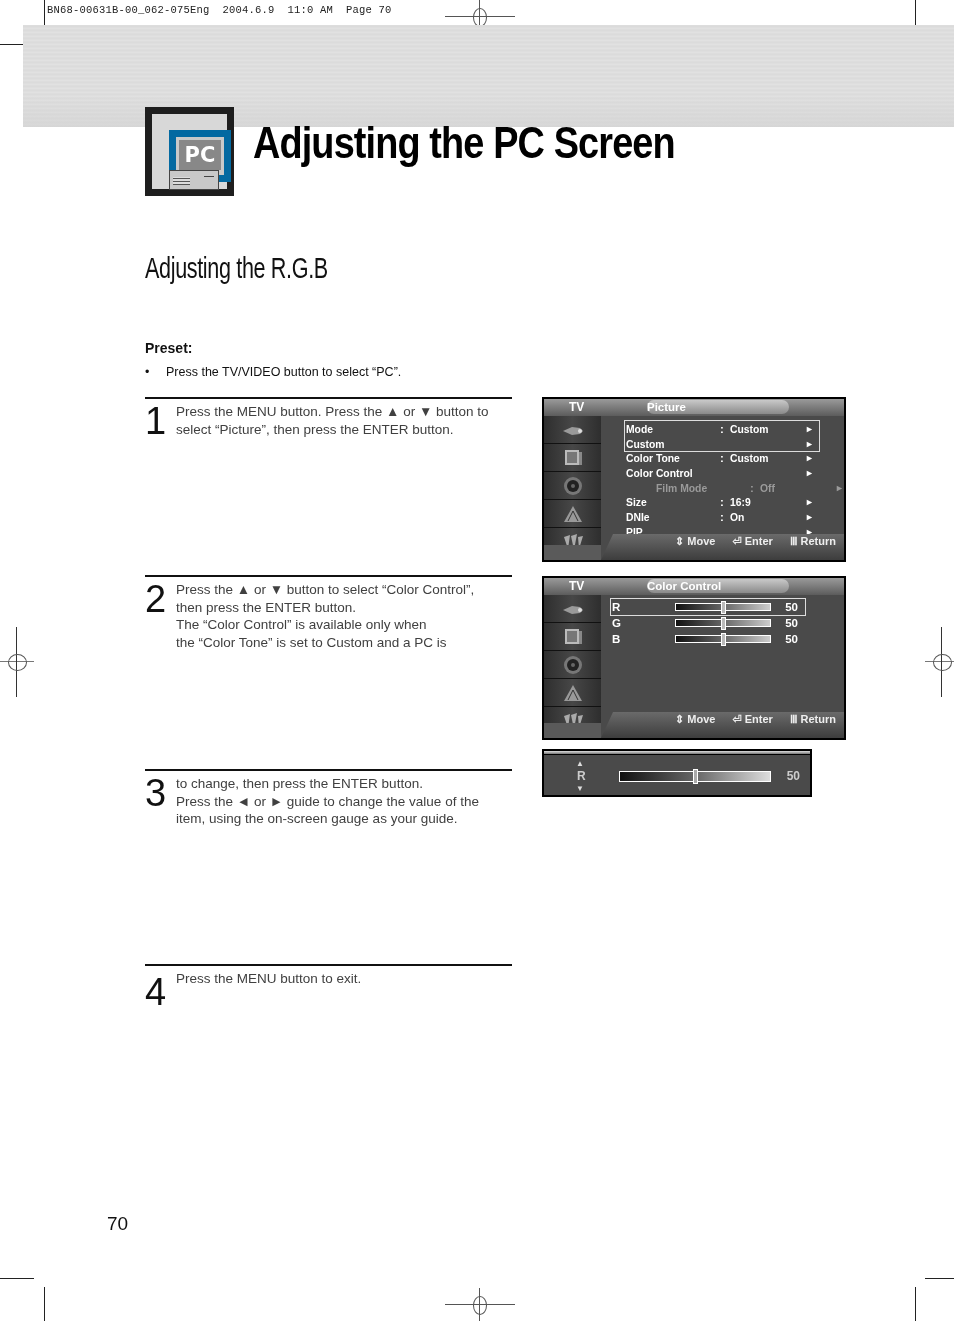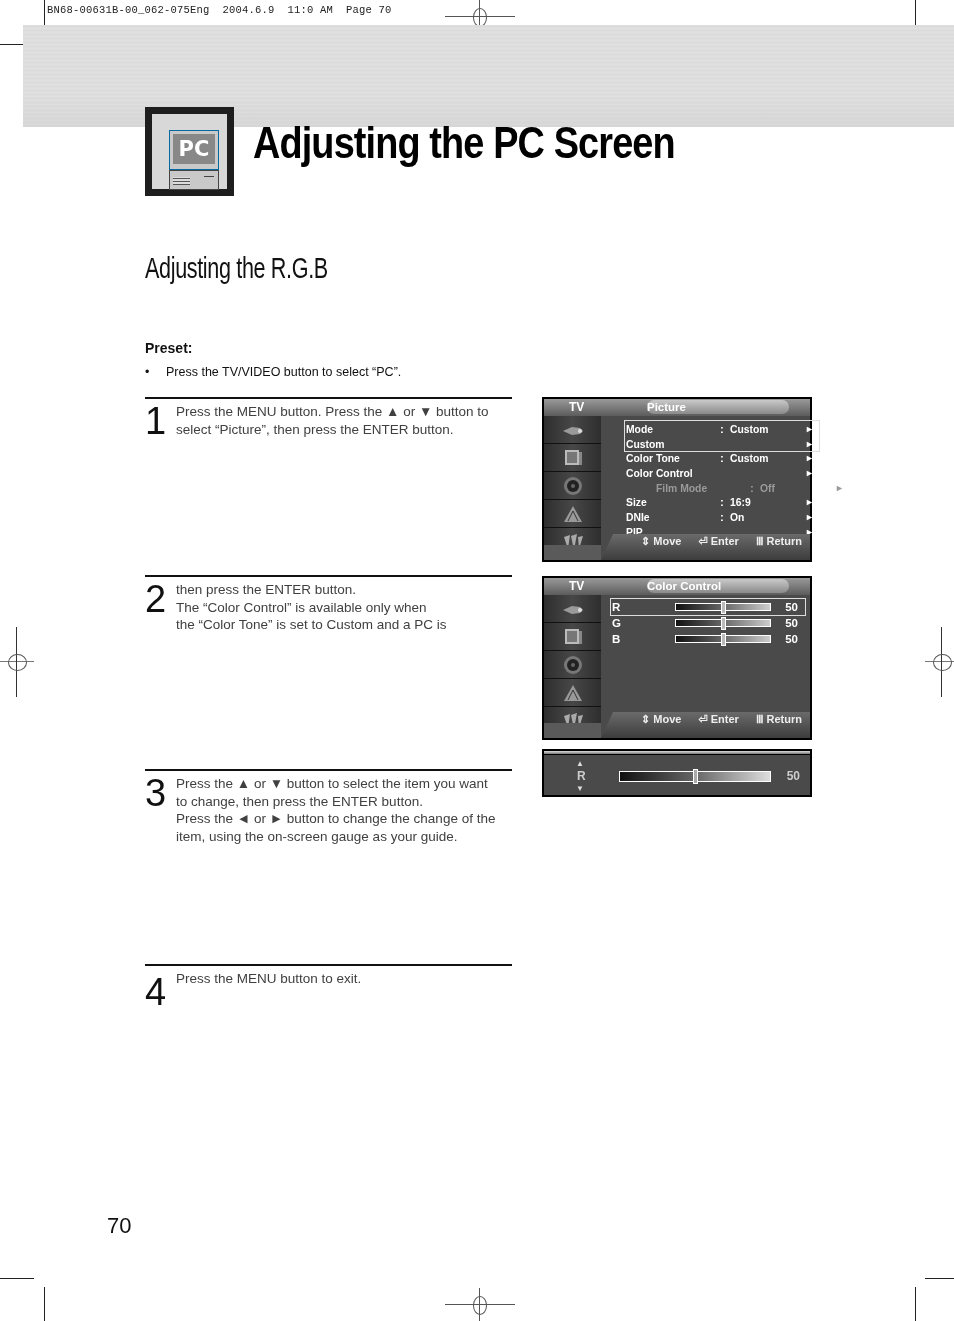--- a/index.html
+++ b/index.html
@@ -16,39 +16,39 @@
     .reg-v .v { position: absolute; top: 0; bottom: 0; left: 16px; width: 1px; background: #333; }
     .reg-v .c { position: absolute; left: 8px; top: 27px; width: 17px; height: 15px; border: 1px solid #555; border-radius: 50%; }
 
     .banner { position: absolute; left: 23px; top: 25px; width: 931px; height: 102px;
       background: repeating-linear-gradient(0deg, #e4e4e4 0px, #d2d2d2 1px, #e8e8e8 2px, #dadada 3px, #e2e2e2 4px);
       }
     .banner-fade { position: absolute; left: 23px; top: 95px; width: 931px; height: 32px; background: linear-gradient(180deg, rgba(230,230,230,0) 0%, rgba(210,210,210,0.6) 100%); }
 
     .pc-icon { position: absolute; left: 145px; top: 107px; width: 89px; height: 89px; background: #1e1e1e; }
     .pc-icon .inner { position: absolute; left: 7px; top: 7px; width: 75px; height: 75px; background: #d8d8d8; }
-    .pc-icon .screen { position: absolute; left: 17px; top: 16px; width: 48px; height: 38px; background: #c9c9c9; border: 1px solid #0369a1; }
+    .pc-icon .screen { position: absolute; left: 17px; top: 16px; width: 48px; height: 38px; background: #c9c9c9; border: 7px solid #0369a1; }
     .pc-icon .screen-in { position: absolute; left: 3px; top: 3px; width: 42px; height: 30px; background: #888; color: #fff; font-family: "DejaVu Sans", sans-serif; font-weight: bold; font-size: 21px; line-height: 30px; text-align: center; }
     .pc-icon .base { position: absolute; left: 17px; top: 56px; width: 48px; height: 18px; background: #c9c9c9; border: 1px solid #444; }
     .pc-icon .slot1 { position: absolute; left: 3px; top: 6px; width: 17px; height: 8px; background: repeating-linear-gradient(0deg, #555 0 1px, #ddd 1px 3px); }
     .pc-icon .slot2 { position: absolute; right: 4px; top: 5px; width: 10px; height: 1px; background: #444; }
 
     .page-title { position: absolute; left: 253px; top: 118px; font-family: "Liberation Sans", sans-serif; font-weight: bold; font-size: 44px; letter-spacing: -1px; color: #000; transform: scaleX(0.86); transform-origin: left; }
     .section-title { position: absolute; left: 145px; top: 251px; font-family: "Liberation Sans Narrow", "Liberation Sans", sans-serif; font-size: 30px; color: #111; transform: scaleX(0.72); transform-origin: left; letter-spacing: -0.5px; }
 
     .preset-label { position: absolute; left: 145px; top: 340px; font-weight: bold; font-size: 14px; }
     .preset-bullet { position: absolute; left: 145px; top: 365px; font-size: 12.5px; }
     .preset-bullet .dot { display: inline-block; width: 21px; }
 
     .step { position: absolute; left: 145px; width: 367px; border-top: 2px solid #111; }
     .step .num { position: absolute; left: 0px; top: 2px; font-size: 38px; line-height: 40px; font-weight: normal; color: #111; }
     .step .text { position: absolute; left: 31px; top: 4px; width: 336px; font-size: 13.5px; line-height: 17.5px; color: #404040; }
     .step .text div { white-space: nowrap; }
 
-    .osd { position: absolute; left: 542px; width: 270px; background: #000; }
+    .osd { position: absolute; left: 542px; width: 270px; background: #000; padding-left: 34px; }
     .osd .top { position: absolute; left: 2px; top: 2px; right: 2px; height: 17px; background: linear-gradient(180deg, #9a9a9a 0%, #5c5c5c 100%); }
     .osd .tv-label { position: absolute; left: 25px; top: 1px; color: #fff; font-weight: bold; font-size: 12px; }
     .osd .title-pill { position: absolute; left: 103px; top: 1px; width: 142px; height: 14px; border-radius: 8px; background: linear-gradient(180deg, #c9c9c9 0%, #8a8a8a 100%); color: #fff; font-weight: bold; font-size: 11.5px; line-height: 14px; }
     .osd .side { position: absolute; left: 2px; top: 19px; width: 57px; bottom: 2px; background: #3a3a3a; }
     .osd .side .ic { height: 27px; border-bottom: 1px solid #111; display: flex; align-items: center; justify-content: center; background: linear-gradient(90deg, #2e2e2e, #474747, #2e2e2e); }
     .osd .side .ic svg { width: 26px; height: 22px; }
     .osd .body { position: absolute; left: 59px; top: 19px; right: 2px; bottom: 2px; background: #4a4a4a; }
     .osd .footer { position: absolute; left: 59px; right: 2px; bottom: 2px; height: 26px; background: linear-gradient(180deg, #6a6a6a 0%, #3d3d3d 100%); clip-path: polygon(12px 0, 100% 0, 100% 100%, 0 100%); }
     .osd .footer-text { position: absolute; right: 8px; top: 1px; color: #eee; font-size: 11px; font-weight: bold; white-space: nowrap; }
     .osd .footer-text span { margin-left: 14px; }
@@ -72,21 +72,21 @@
     .single-gauge { position: absolute; left: 542px; top: 749px; width: 270px; height: 48px; background: #000; }
     .single-gauge .topline { position: absolute; left: 2px; right: 2px; top: 2px; height: 3px; background: linear-gradient(180deg, #ddd, #777); }
     .single-gauge .inner { position: absolute; left: 2px; right: 2px; top: 6px; bottom: 2px; background: #4a4a4a; }
     .single-gauge .lbl { position: absolute; left: 33px; top: 14px; color: #ccc; font-weight: bold; font-size: 12px; }
     .single-gauge .up { position: absolute; left: 32px; top: 4px; color: #ddd; font-size: 8px; }
     .single-gauge .down { position: absolute; left: 32px; top: 29px; color: #ddd; font-size: 8px; }
     .single-gauge .bar { position: absolute; left: 75px; top: 16px; width: 150px; height: 9px; border: 1px solid #fff; background: linear-gradient(90deg, #111 0%, #666 50%, #ddd 100%); }
     .single-gauge .knob { position: absolute; left: 73px; top: -3px; width: 3px; height: 13px; background: #aaa; border: 1px solid #fff; }
     .single-gauge .val { position: absolute; right: 10px; top: 14px; color: #ccc; font-weight: bold; font-size: 12px; }
 
-    .page-number { position: absolute; left: 107px; top: 1213px; font-size: 22px; color: #111; }
+    .page-number { position: absolute; left: 107px; top: 1213px; font-size: 19px; color: #111; }
   </style>
 </head>
 <body>
 
 <div class="print-header">BN68-00631B-00_062-075Eng  2004.6.9  11:0 AM  Page 70</div>
 <div class="crop" style="left:44px;top:0;width:1px;height:34px;"></div>
 <div class="crop" style="left:915px;top:0;width:1px;height:34px;"></div>
 <div class="crop" style="left:0;top:44px;width:34px;height:1px;"></div>
 <div class="crop" style="left:925px;top:44px;width:29px;height:1px;"></div>
 <div class="crop" style="left:0;top:1278px;width:34px;height:1px;"></div>
@@ -140,31 +140,31 @@
 <div class="step" style="top:397px;">
   <div class="num">1</div>
   <div class="text">
     <div>Press the MENU button. Press the ▲ or ▼ button to</div>
     <div>select “Picture”, then press the ENTER button.</div>
   </div>
 </div>
 <div class="step" style="top:575px;">
   <div class="num">2</div>
   <div class="text">
+    <div>Press the ▲ or ▼ button to select “Color Control”,</div>
     <div>then press the ENTER button.</div>
     <div>The “Color Control” is available only when</div>
     <div>the “Color Tone” is set to Custom and a PC is</div>
   </div>
 </div>
 <div class="step" style="top:769px;">
   <div class="num">3</div>
   <div class="text">
-    <div>Press the ▲ or ▼ button to select the item you want</div>
     <div>to change, then press the ENTER button.</div>
-    <div>Press the ◄ or ► button to change the change of the</div>
+    <div>Press the ◄ or ► guide to change the value of the</div>
     <div>item, using the on-screen gauge as your guide.</div>
   </div>
 </div>
 <div class="step" style="top:964px;">
   <div class="num" style="top:6px;">4</div>
   <div class="text">
     <div>Press the MENU button to exit.</div>
   </div>
 </div>
 

